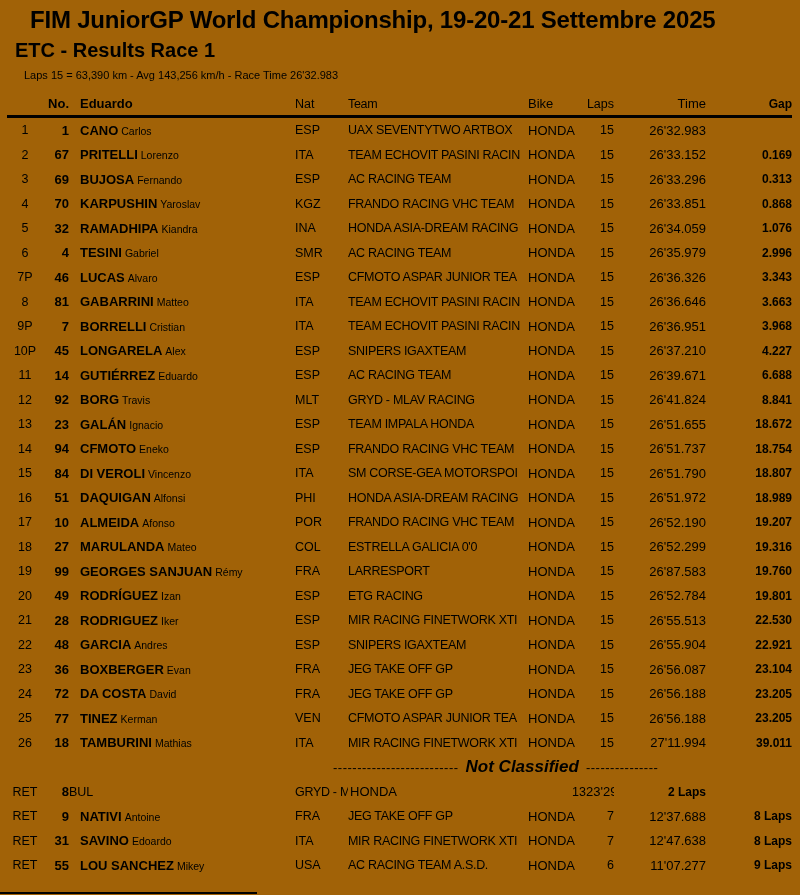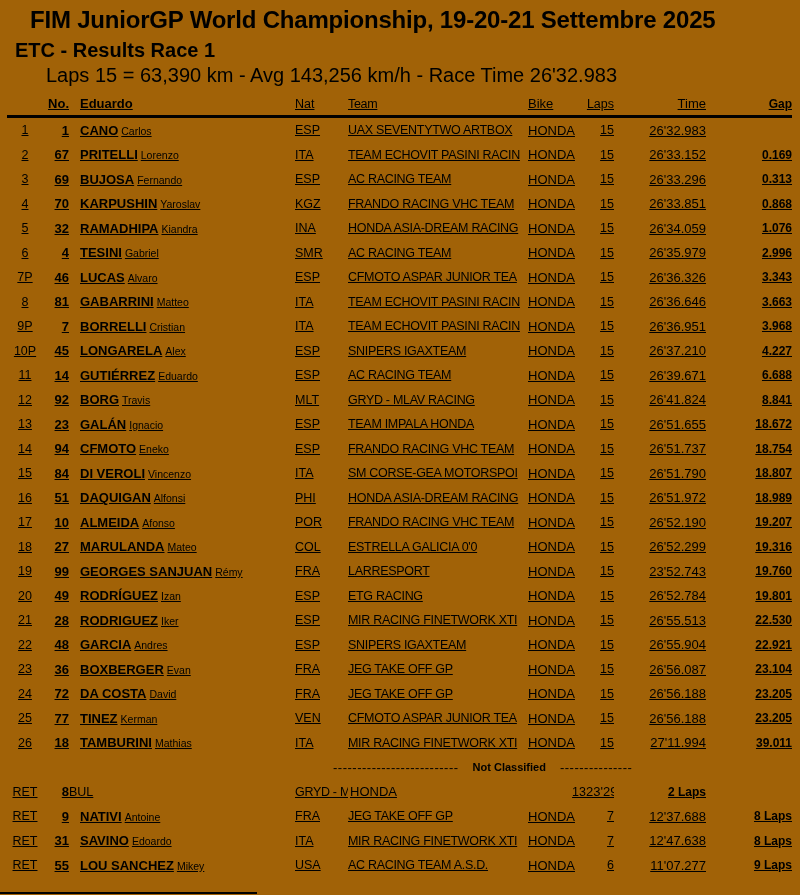--- a/index.html
+++ b/index.html
@@ -3,27 +3,27 @@
 <meta charset="utf-8">
 <style>
   html,body { margin:0; padding:0; background:#ffffff; }
   .page {
     position:relative; width:800px; height:895px; overflow:hidden;
     background:#a16207; color:#000;
     font-family:"Liberation Sans", sans-serif;
   }
   .title    { margin:0 0 0 30px; padding-top:6px; font-size:24px; font-weight:bold; line-height:27px; letter-spacing:-0.2px; white-space:nowrap; }
   .subtitle { margin:7px 0 0 15px; font-size:20px; font-weight:bold; line-height:21px; }
-  .info     { margin:6px 0 0 46px; font-size:20px; line-height:17px; }
+  .info     { margin:6px 0 0 24px; font-size:11px; line-height:17px; }
 
   .table { margin:8px 0 0 7px; width:785px; }
   .row {
     display:grid;
     grid-template-columns:36px 26px 226px 53px 178px 60px 28px 92px 86px;
-    height:24.5px; align-items:center;text-decoration:underline;
+    height:24.5px; align-items:center;
   }
   .thead { height:23px; border-bottom:3px solid #000; }
   .thead .c { font-weight:normal; font-size:13.5px; letter-spacing:0; }
 
   .c { white-space:nowrap; overflow:hidden; }
   .c.pos   { text-align:center; font-size:12.5px; }
   .c.no    { text-align:right;  font-size:13px; font-weight:bold; }
   .c.driver{ padding-left:11px; font-size:13px; font-weight:bold; }
   .c.driver .first { font-size:10.5px; font-weight:normal; margin-left:3px; }
   .c.nat   { font-size:12.5px; }
@@ -31,21 +31,21 @@
   .c.bike  { font-size:13px; padding-left:2px; }
   .c.laps  { text-align:right; font-size:12.5px; }
   .c.time  { text-align:right; font-size:13px; }
   .c.gap   { text-align:right; font-size:12px; font-weight:bold; }
 
   .nc-row {
     height:24.5px; display:flex; align-items:center;
     padding-left:326px; font-size:13px;
   }
   .nc-row .dashes { letter-spacing:0.5px; }
-  .nc-row .nc-label { font-weight:bold; margin:0 14px; font-size:11px; }
+  .nc-row .nc-label { font-weight:bold; margin:0 7px; font-size:17px;font-style:italic; }
 
   .bottom-rule {
     position:absolute; left:0; bottom:1px; width:257px; height:2px; background:#000;
   }
 </style>
 </head>
 <body>
 
 <div class="page">
 
@@ -285,21 +285,21 @@
   </div>
 
   <div class="row">
     <span class="c pos">19</span>
     <span class="c no">99</span>
     <span class="c driver"><span class="last">GEORGES SANJUAN</span><span class="first">Rémy</span></span>
     <span class="c nat">FRA</span>
     <span class="c team">LARRESPORT</span>
     <span class="c bike">HONDA</span>
     <span class="c laps">15</span>
-    <span class="c time">23'52.743</span>
+    <span class="c time">26'87.583</span>
     <span class="c gap">19.760</span>
   </div>
 
   <div class="row">
     <span class="c pos">20</span>
     <span class="c no">49</span>
     <span class="c driver"><span class="last">RODRÍGUEZ</span><span class="first">Izan</span></span>
     <span class="c nat">ESP</span>
     <span class="c team">ETG RACING</span>
     <span class="c bike">HONDA</span>

